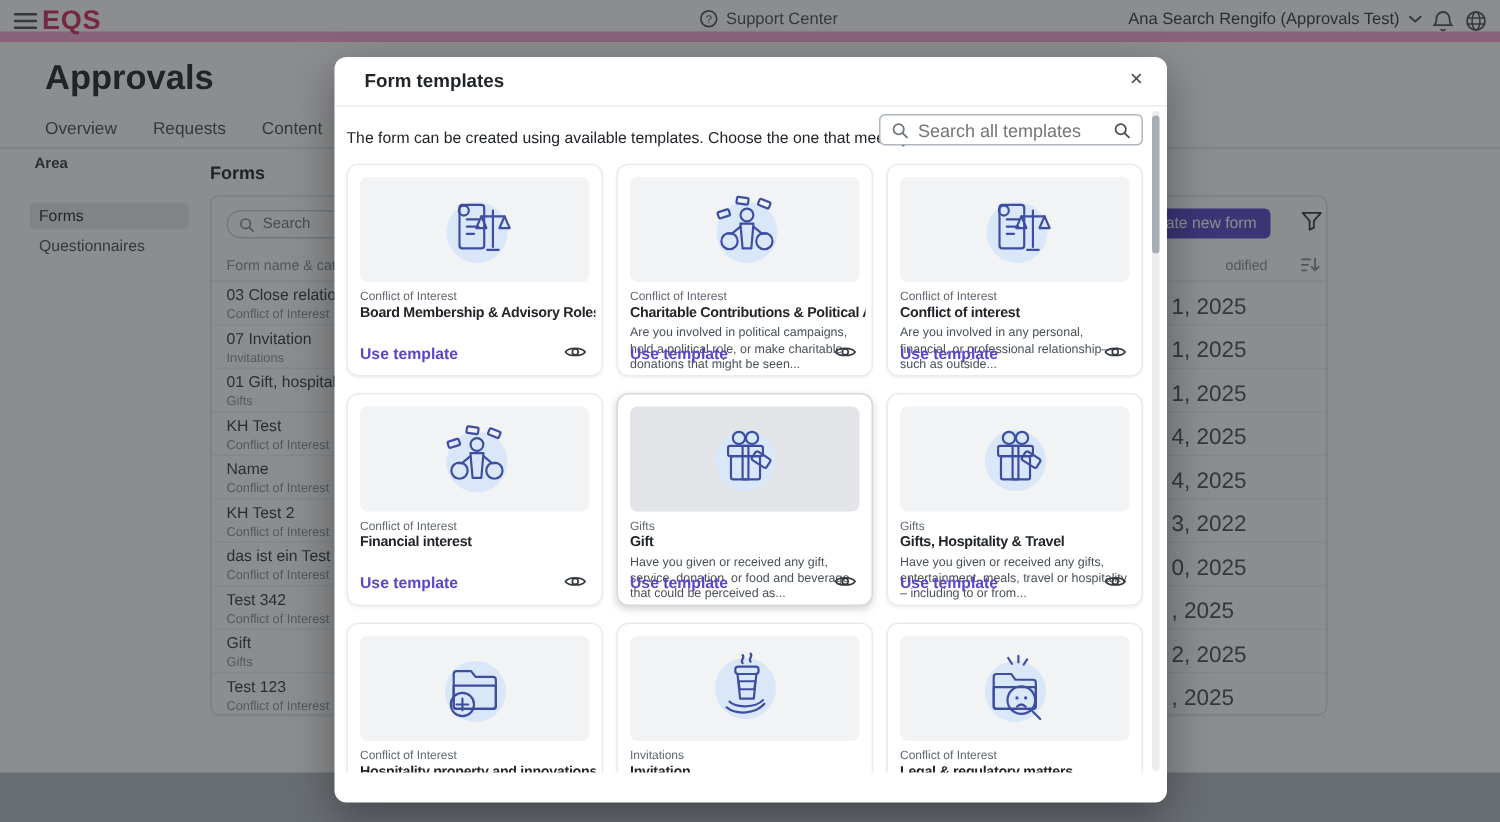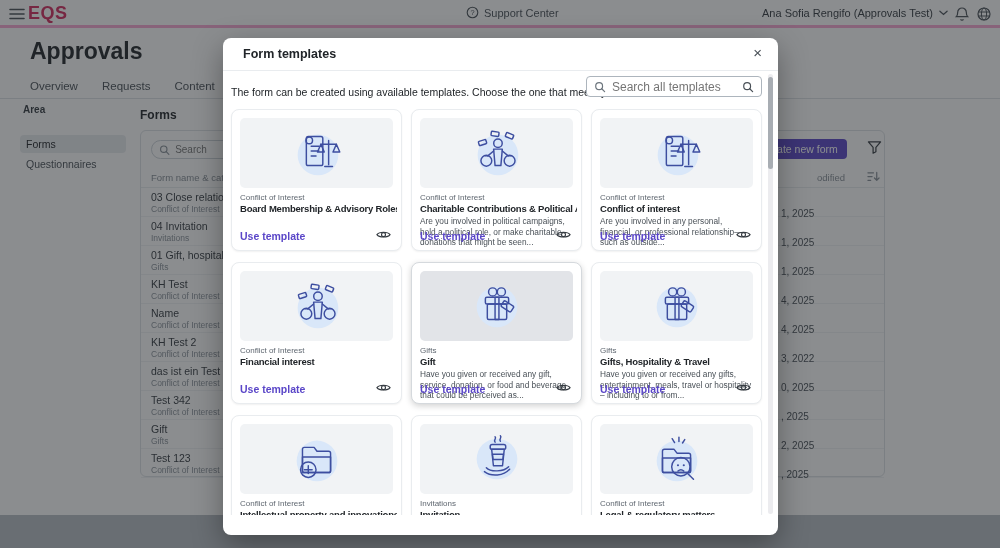--- a/index.html
+++ b/index.html
@@ -1,20 +1,20 @@
 <!DOCTYPE html>
 <html style="--accent: #5a46c8; --brand: #d42a5f;"><head>
 <meta charset="utf-8">
 <style>
   * { margin:0; padding:0; box-sizing:border-box; }
   html,body { width:1000px; height:548px; overflow:hidden; font-family:"Liberation Sans", sans-serif; background:#fff; }
   #stage { position:relative; width:1000px; height:548px; background:#fff; }
 
   
-  #topbar { position:absolute; left:0; top:0; width:1000px; height:28px; background:#fff; border-bottom:3px solid #f9a8d4; }
+  #topbar { position:absolute; left:0; top:0; width:1000px; height:28px; background:#fff; border-bottom:7px solid #f9a8d4; }
   #hamburger { position:absolute; left:9px; top:8px; width:16px; height:12px; cursor:pointer; }
   #logo { position:absolute; left:28px; top:3px; font-size:18px; font-weight:800; letter-spacing:.5px; color:var(--brand); }
   #support { position:absolute; left:466px; top:6px; display:flex; align-items:center; gap:5px; font-size:11px; color:#495057; }
   #userbox { position:absolute; right:52px; top:7px; display:flex; align-items:center; gap:6px; font-size:11px; color:#343a40; }
   .topicon { position:absolute; top:6px; width:16px; height:16px; }
   #bell { right:30px; } #globe { right:8px; }
 
   
   #page-title { position:absolute; left:30px; top:38px; font-size:23px; font-weight:700; color:#212529; }
   #tabs { position:absolute; left:30px; top:80px; display:flex; gap:24px; }
@@ -35,21 +35,21 @@
   #create-btn { position:absolute; left:610px; top:8px; width:96px; height:20px; background:var(--accent); color:#fff; font-size:10.5px; border:none; border-radius:4px; cursor:pointer; font-family:inherit; }
   #funnel { position:absolute; left:726px; top:10px; width:15px; height:14px; cursor:pointer; }
   #thead { position:absolute; left:0; top:37px; width:100%; height:20px; border-bottom:1px solid #e9ecef; font-size:9.5px; color:#868e96; }
   #th-name { position:absolute; left:10px; top:4px; }
   #th-modified { position:absolute; left:676px; top:4px; }
   #sort-icon { position:absolute; left:726px; top:3px; width:13px; height:12px; cursor:pointer; }
   #tbody { position:absolute; left:0; top:57px; width:100%; }
   .trow { position:relative; height:29px; border-bottom:1px solid #f1f3f5; cursor:pointer; }
   .trow .nm { position:absolute; left:10px; top:3px; font-size:10.5px; color:#343a40; white-space:nowrap; }
   .trow .cat { position:absolute; left:10px; top:16px; font-size:8.5px; color:#8a929a; white-space:nowrap; }
-  .trow .dt { position:absolute; left:640px; top:8px; font-size:10px; color:#495057; white-space:nowrap;margin-top:12px; }
+  .trow .dt { position:absolute; left:640px; top:8px; font-size:15px; color:#495057; white-space:nowrap; }
 
   #footband { position:absolute; left:0; top:515px; width:1000px; height:33px; background:#b9bec4; }
 
   
   #overlay { position:absolute; left:0; top:0; width:1000px; height:548px; background:rgba(33,37,41,0.52); z-index:40; }
   #modal { position:absolute; left:223px; top:38px; width:555px; height:497px; background:#fff; border-radius:8px; box-shadow:0 10px 30px rgba(0,0,0,.35); z-index:50;padding-left:41px; }
   #modal-header { position:absolute; left:0; top:0; width:100%; height:33px; border-bottom:1px solid #e9ecef; }
   #modal-title { position:absolute; left:20px; top:9px; font-size:12.5px; font-weight:700; color:#212529; }
   #modal-close { position:absolute; right:16px; top:6px; font-size:15px; color:#495057; cursor:pointer; line-height:18px; }
   #modal-clip { position:absolute; left:0; top:34px; width:548px; height:443px; overflow:hidden; }
@@ -86,21 +86,21 @@
     </div>
     <div id="logo">EQS</div>
     <div id="support">
       <svg width="13" height="13" viewBox="0 0 14 14">
           <circle cx="7" cy="7" r="5.7" fill="none" stroke="#495057" stroke-width="1.2"></circle>
           <text x="7" y="10" font-size="8" text-anchor="middle" fill="#495057" font-family="Liberation Sans, sans-serif">?</text>
         </svg>
       <span>Support Center</span>
     </div>
     <div id="userbox">
-      <span>Ana Sofia Rengifo (Approvals Test)</span>
+      <span>Ana Search Rengifo (Approvals Test)</span>
       <svg width="9" height="6" viewBox="0 0 10 6">
           <path d="M1 1l4 3.5L9 1" fill="none" stroke="#495057" stroke-width="1.4" stroke-linecap="round"></path>
         </svg>
     </div>
     <div class="topicon" id="bell">
       <svg viewBox="0 0 16 16">
           <path d="M8 2a4.3 4.3 0 0 0-4.3 4.3c0 3-1.4 4.4-1.4 4.4h11.4s-1.4-1.4-1.4-4.4A4.3 4.3 0 0 0 8 2z" fill="none" stroke="#495057" stroke-width="1.2"></path>
           <path d="M6.6 13.3a1.5 1.5 0 0 0 2.8 0" fill="none" stroke="#495057" stroke-width="1.2"></path>
         </svg>
     </div>
@@ -157,21 +157,21 @@
           </svg>
       </div>
     </div>
     <div id="tbody">
         <div class="trow">
           <span class="nm">03 Close relationship</span>
           <span class="cat">Conflict of Interest</span>
           <span class="dt">1, 2025</span>
         </div>
         <div class="trow">
-          <span class="nm">04 Invitation</span>
+          <span class="nm">07 Invitation</span>
           <span class="cat">Invitations</span>
           <span class="dt">1, 2025</span>
         </div>
         <div class="trow">
           <span class="nm">01 Gift, hospitality &amp; travel</span>
           <span class="cat">Gifts</span>
           <span class="dt">1, 2025</span>
         </div>
         <div class="trow">
           <span class="nm">KH Test</span>
@@ -380,21 +380,21 @@
             <div class="hero">
               <svg viewBox="0 0 64 64">
                 <circle cx="32" cy="34" r="21" fill="#d9e7f9"></circle>
    <path d="M19 20h10l3 4h12a2 2 0 0 1 2 2v18a2 2 0 0 1-2 2H19a2 2 0 0 1-2-2V22a2 2 0 0 1 2-2z" fill="#fff" class="stk"></path>
    <path d="M17 30h29v14a2 2 0 0 1-2 2H19a2 2 0 0 1-2-2z" fill="#cfe0f8" class="stk"></path>
    <circle cx="23" cy="43" r="8" fill="#e8eefb" class="stk"></circle>
    <path d="M23 39v8M19 43h8" class="stk" stroke-width="1.8"></path>
               </svg>
             </div>
             <div class="cat">Conflict of Interest</div>
-            <div class="ttl">Intellectual property and innovations</div>
+            <div class="ttl">Hospitality property and innovations</div>
           </div>
           <div class="card" style="left: 188px; top: 343px;">
             <div class="hero">
               <svg viewBox="0 0 64 64">
                 <circle cx="32" cy="32" r="21" fill="#d9e7f9"></circle>
    <path d="M30 9c2 2-2 3.2 0 5.6M35.5 8c2 2-2 3.2 0 5.6" class="stk"></path>
    <rect x="25" y="17" width="16" height="5" rx="2" fill="#b9cdf3" class="stk"></rect>
    <path d="M26.5 22h13l-1.8 17h-9.4z" fill="#e8eefb" class="stk"></path>
    <path d="M27.3 27h11.4l-.6 5.5H27.9z" fill="#b9cdf3" class="stk" stroke-width="1.1"></path>
    <path d="M21 41c4 4.5 18 4.5 23-1" class="stk"></path>

